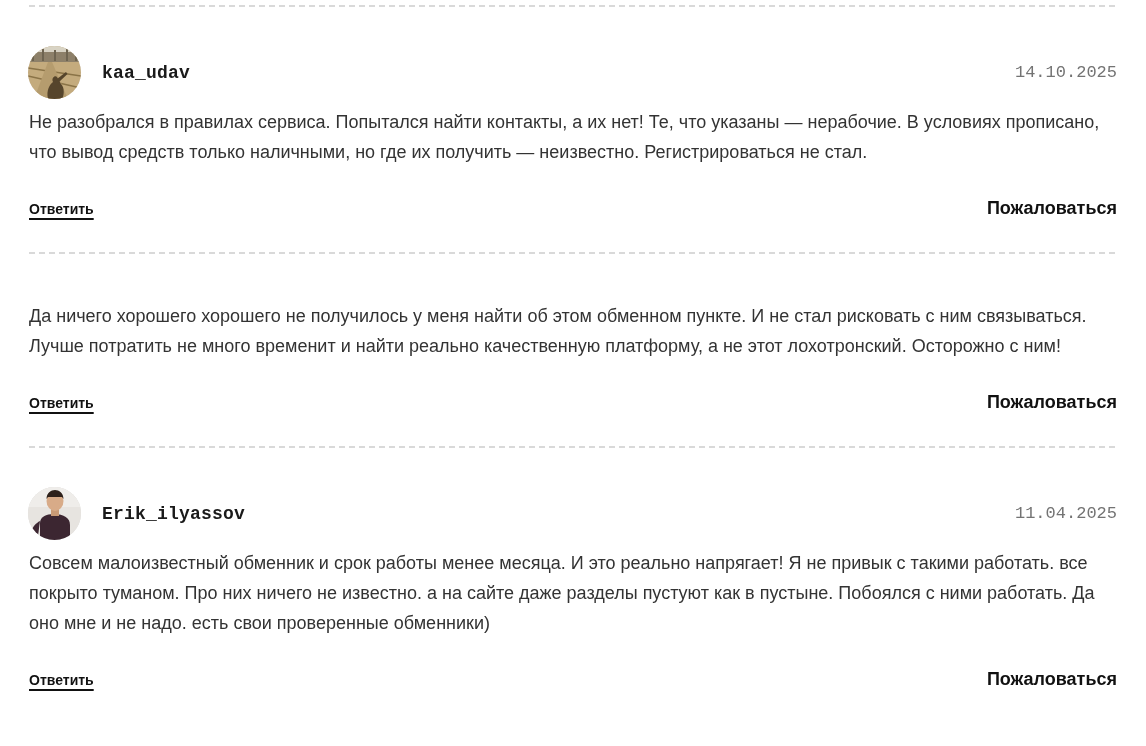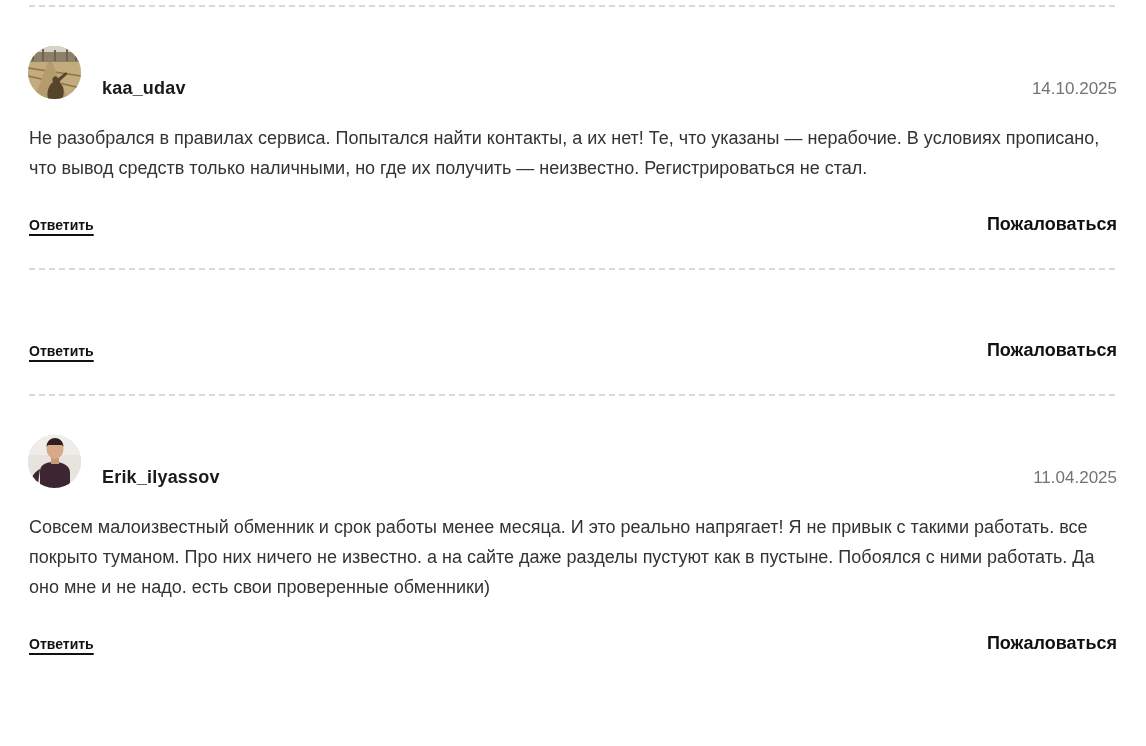--- a/index.html
+++ b/index.html
@@ -9,34 +9,34 @@
     font-family:"Liberation Sans","DejaVu Sans",sans-serif;
     color:#333333;
   }
   .comments-section { padding:0 29px; }
   .divider {
     height:2px; width:100%;
     background:repeating-linear-gradient(90deg,#d9d9d9 0 6px,transparent 6px 10px);
   }
   .top-divider { margin-top:5px; }
   .comment { padding:39px 0 17px 0; }
-  .comment-header { display:flex; align-items:flex-end; }
+  .comment-header { display:flex; align-items:center;font-family:Liberation Mono, monospace; }
   .avatar {
     width:53px; height:53px; border-radius:50%;
     overflow:hidden; flex:0 0 53px; margin-left:-1px;
     background:#ddd;
   }
   .avatar svg { display:block; width:100%; height:100%; }
   .author {
     margin-left:21px; font-size:18px; font-weight:700; color:#1a1a1a;
     letter-spacing:.2px;
   }
   .date { margin-left:auto; font-size:17px; color:#737373; }
   .comment-text {
-    margin-top:24px; font-size:18px; line-height:30px; color:#333333;
+    margin-top:8px; font-size:18px; line-height:30px; color:#333333;
     max-width:1090px;
   }
   .comment-actions {
     margin-top:31px; margin-bottom:16px;
     display:flex; align-items:center; justify-content:space-between;
   }
   .reply-link {
     font-size:14px; font-weight:700; color:#111111;
     text-decoration:underline; text-underline-offset:4px;
     text-decoration-thickness:1.5px; cursor:pointer;
@@ -77,20 +77,21 @@
     </div>
     <div class="comment-text">Не разобрался в правилах сервиса. Попытался найти контакты, а их нет! Те, что указаны — нерабочие. В условиях прописано, что вывод средств только наличными, но где их получить — неизвестно. Регистрироваться не стал.</div>
     <div class="comment-actions">
       <a class="reply-link">Ответить</a>
       <a class="report-link">Пожаловаться</a>
     </div>
   </div>
   <div class="divider"></div>
 
   <div class="comment">
+    <div class="comment-text">Да ничего хорошего хорошего не получилось у меня найти об этом обменном пункте. И не стал рисковать с ним связываться. Лучше потратить не много временит и найти реально качественную платформу, а не этот лохотронский. Осторожно с ним!</div>
     <div class="comment-actions">
       <a class="reply-link">Ответить</a>
       <a class="report-link">Пожаловаться</a>
     </div>
   </div>
   <div class="divider"></div>
 
   <div class="comment">
     <div class="comment-header">
       <div class="avatar">

